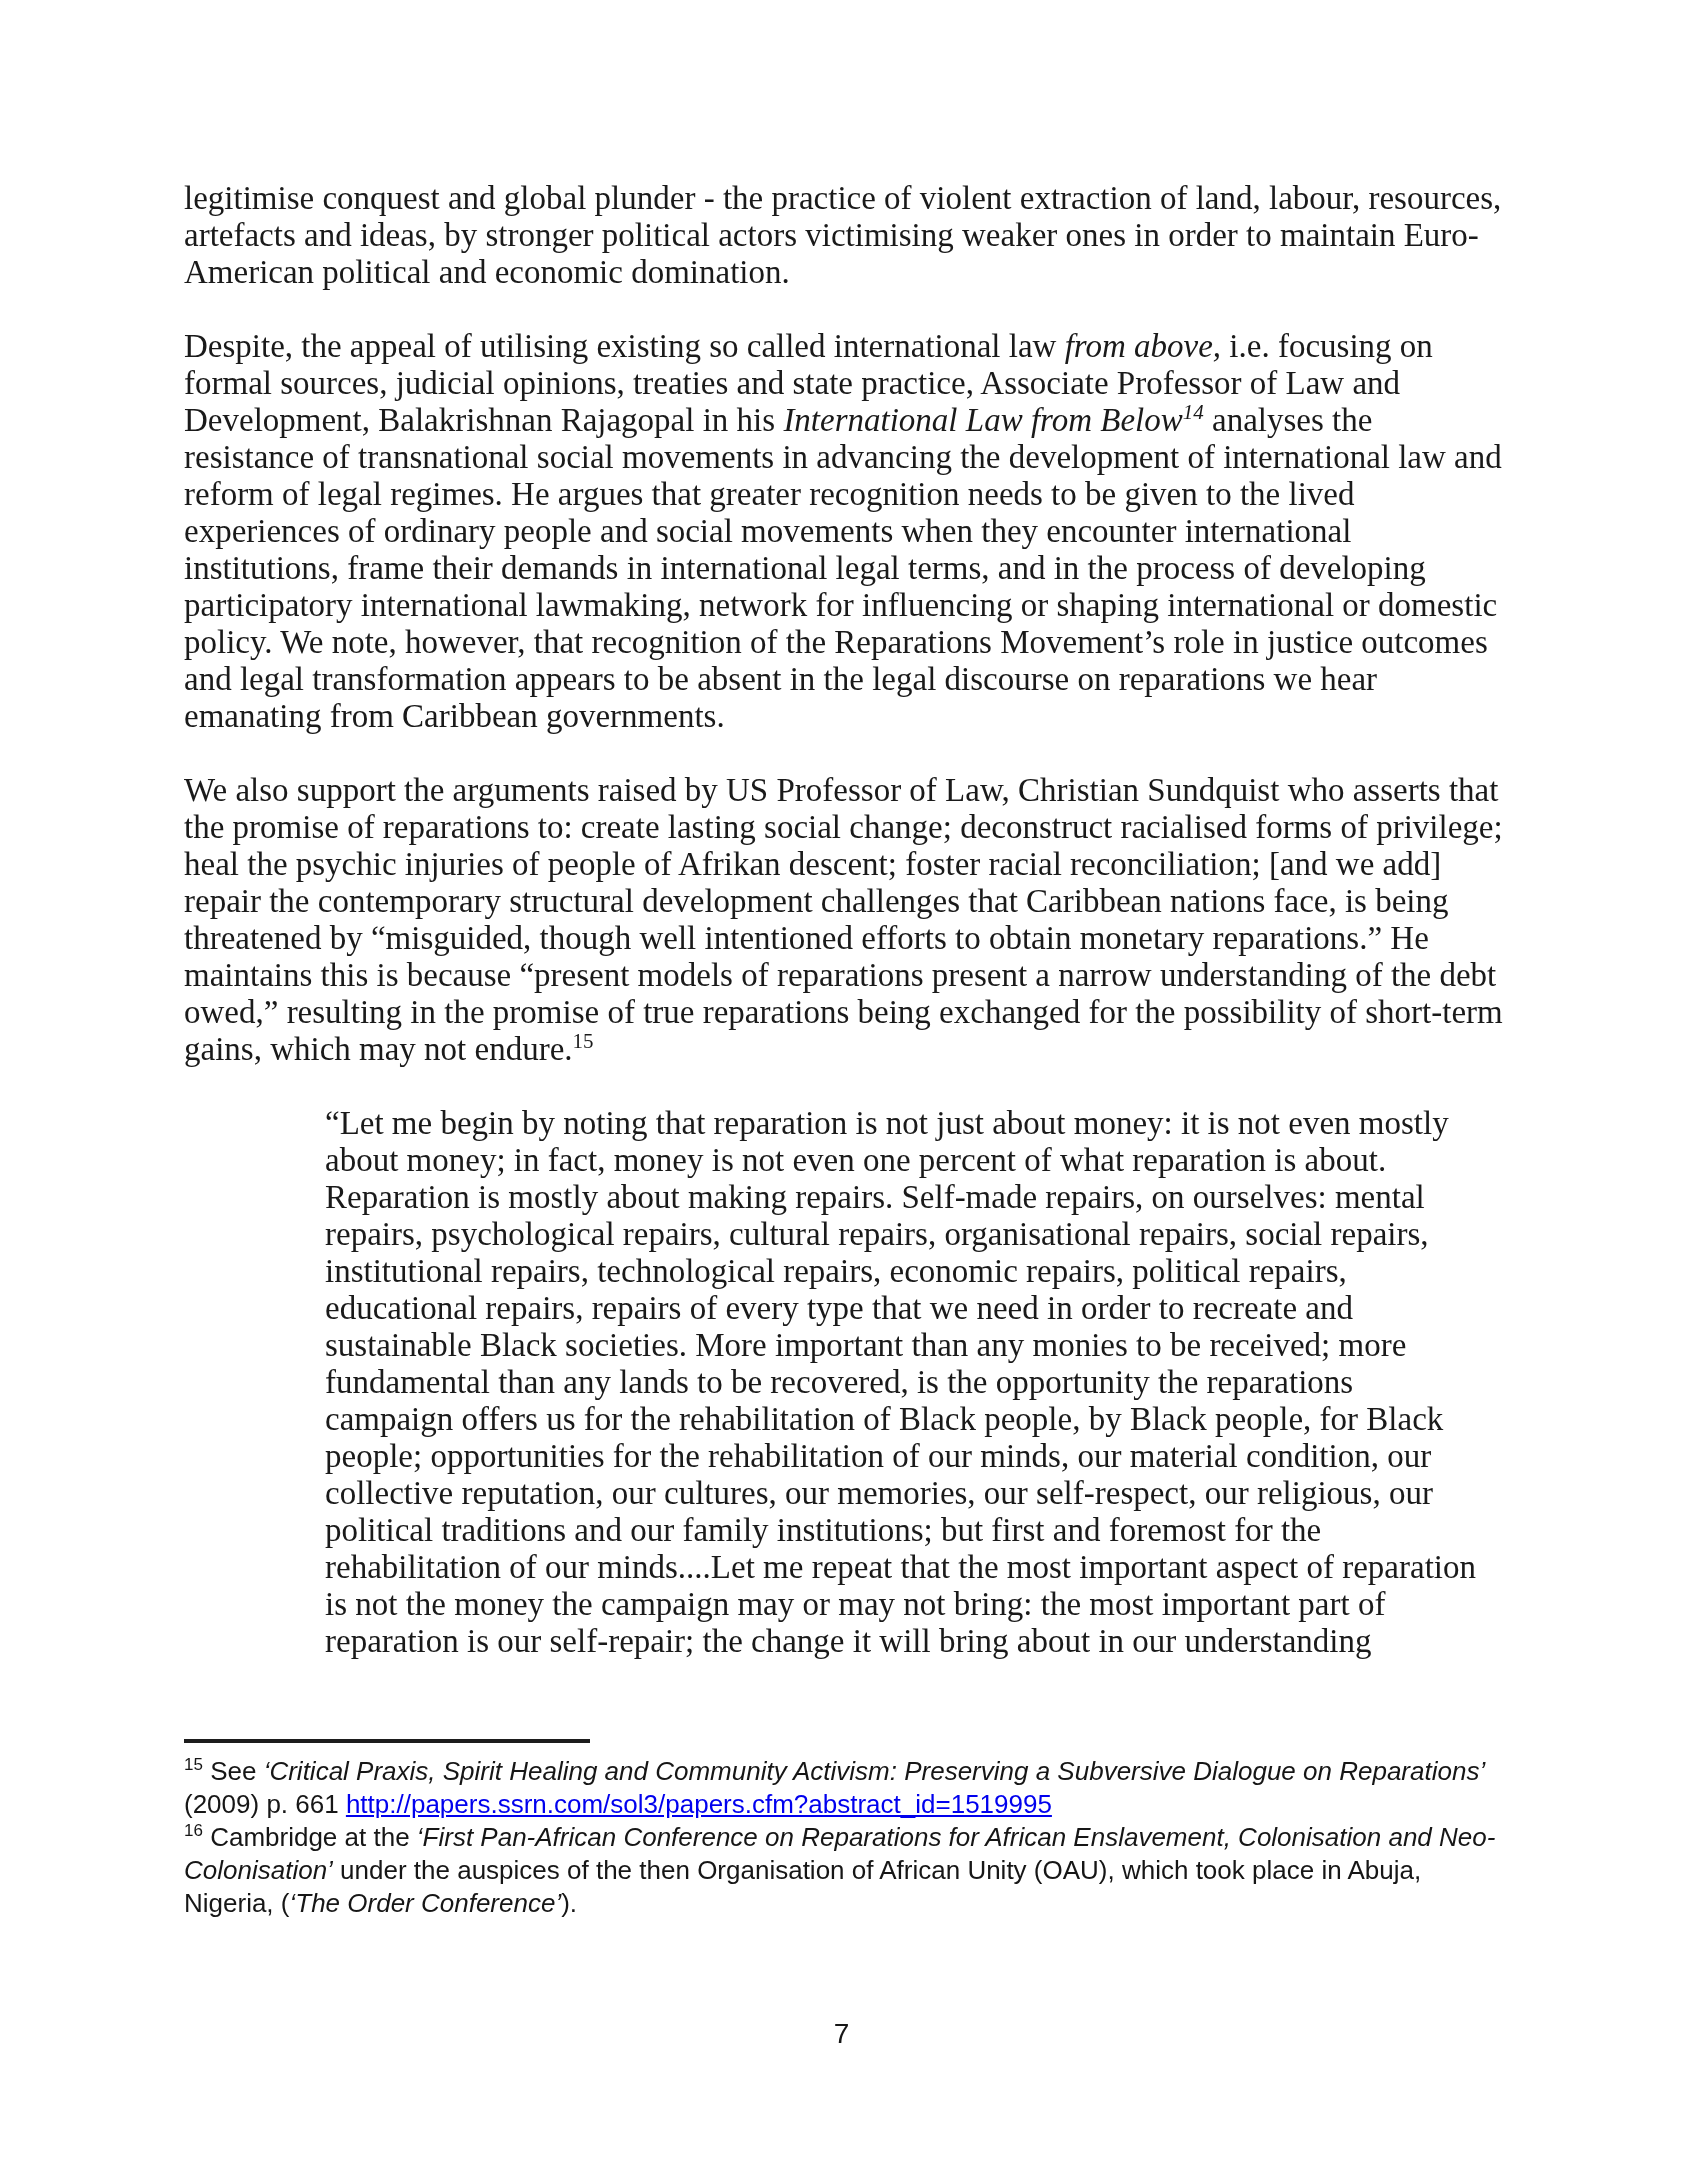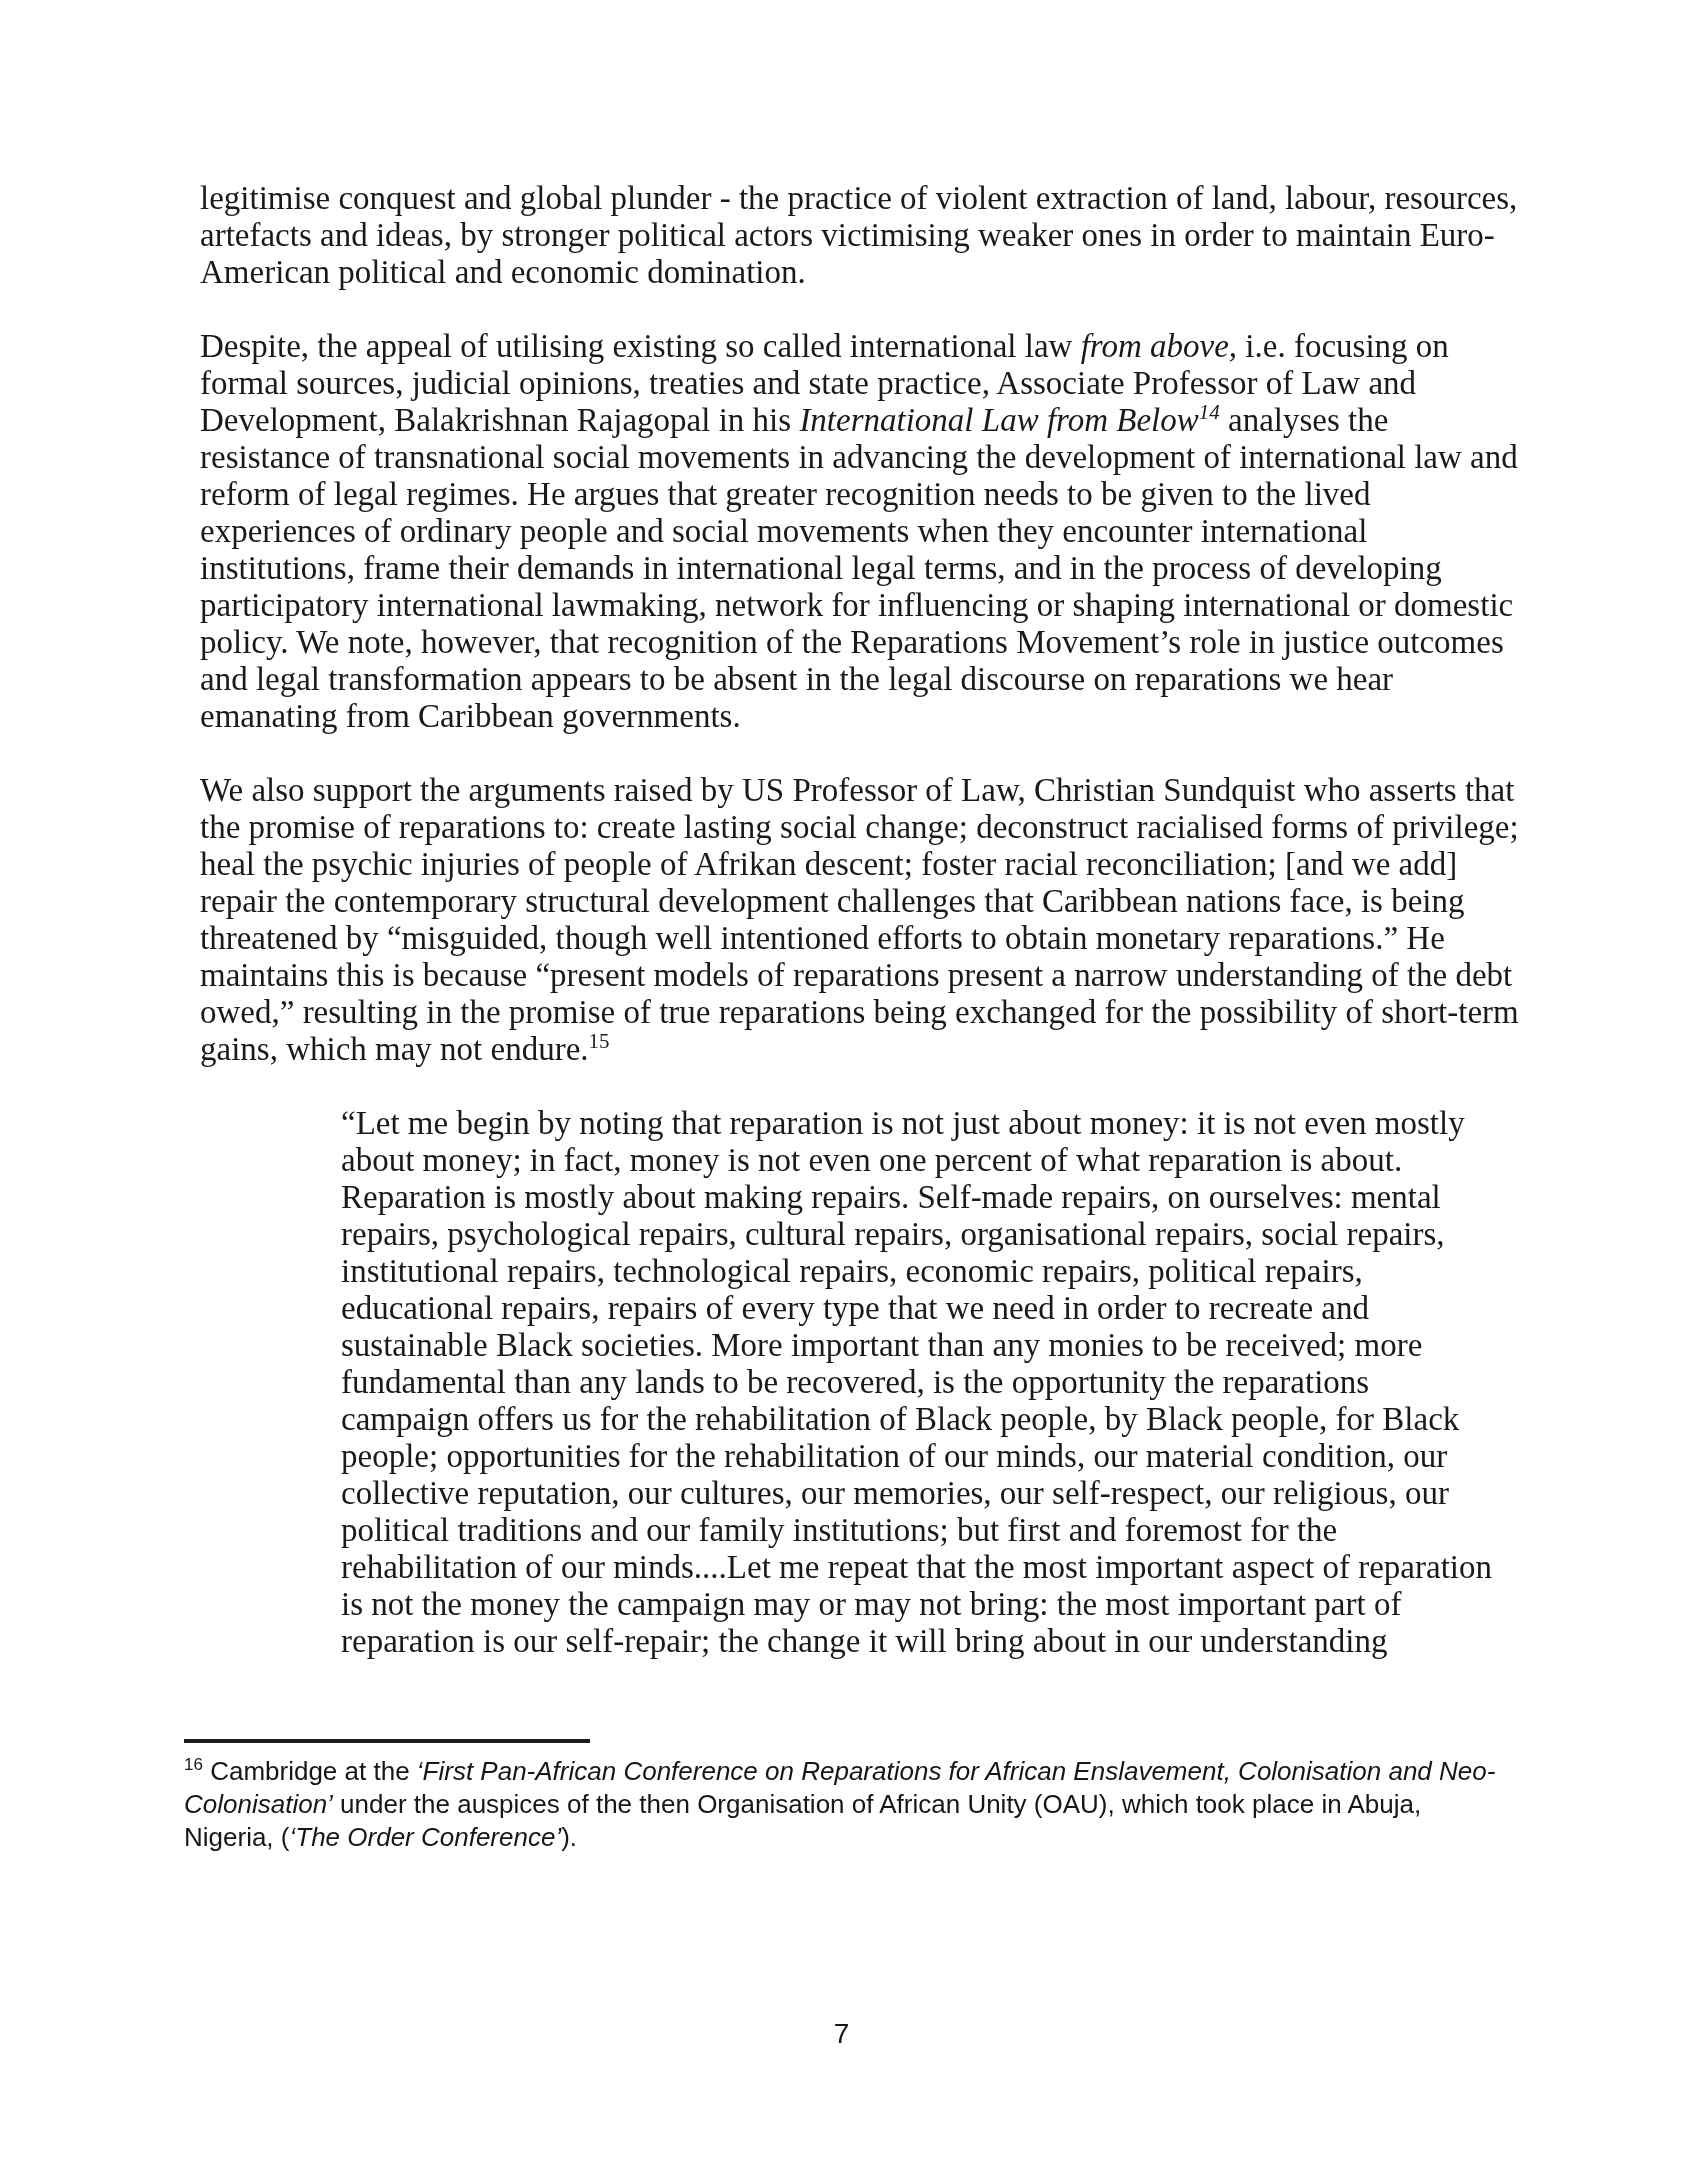--- a/index.html
+++ b/index.html
@@ -6,21 +6,21 @@
   body {
     width: 1683px; height: 2178px;
     background: #ffffff;
     position: relative;
     font-family: "Liberation Serif", serif;
     color: #1a1a1a;
   }
   .page { position: absolute; inset: 0; }
   .body-text {
     position: absolute;
-    left: 200px; top: 180px;
+    left: 184px; top: 180px;
     width: 1319px;
     height: 1556px;
     overflow: hidden;
     font-size: 33px;
     line-height: 37px;
     text-align: left;
   }
   .body-text p { margin: 0 0 37px 0; }
   .i { font-style: italic; }
   sup.fnref {
@@ -74,20 +74,21 @@
 
 
     <blockquote class="quote"><span>“Let me begin by noting that reparation is not just about money: it is not even mostly about money; in fact, money is not even one percent of what reparation is about. Reparation is mostly about making repairs. Self-made repairs, on ourselves: mental repairs, psychological repairs, cultural repairs, organisational repairs, social repairs, institutional repairs, technological repairs, economic repairs, political repairs, educational repairs, repairs of every type that we need in order to recreate and sustainable Black societies. More important than any monies to be received; more fundamental than any lands to be recovered, is the opportunity the reparations campaign offers us for the rehabilitation of Black people, by Black people, for Black people; opportunities for the rehabilitation of our minds, our material condition, our collective reputation, our cultures, our memories, our self-respect, our religious, our political traditions and our family institutions; but first and foremost for the rehabilitation of our minds....Let me repeat that the most important aspect of reparation is not the money the campaign may or may not bring: the most important part of reparation is our self-repair; the change it will bring about in our understanding</span></blockquote>
 
   </main>
 
   <footer class="footnotes">
     <div class="fn-rule"></div>
 
 
+    <p><sup class="fnref">15</sup><span> See </span><span class="i">‘Critical Praxis, Spirit Healing and Community Activism: Preserving a Subversive Dialogue on Reparations’</span><span> (2009) p. 661 </span><a class="link" href="#">http://papers.ssrn.com/sol3/papers.cfm?abstract_id=1519995</a></p>
 
     <p><sup class="fnref">16</sup><span> Cambridge at the </span><span class="i">‘First Pan-African Conference on Reparations for African Enslavement, Colonisation and Neo-Colonisation’</span><span> under the auspices of the then Organisation of African Unity (OAU), which took place in Abuja, Nigeria, (</span><span class="i">‘The Order Conference’</span><span>).</span></p>
   </footer>
 
   <div class="page-number">7</div>
 
 </div>
 
 
 </body></html>

